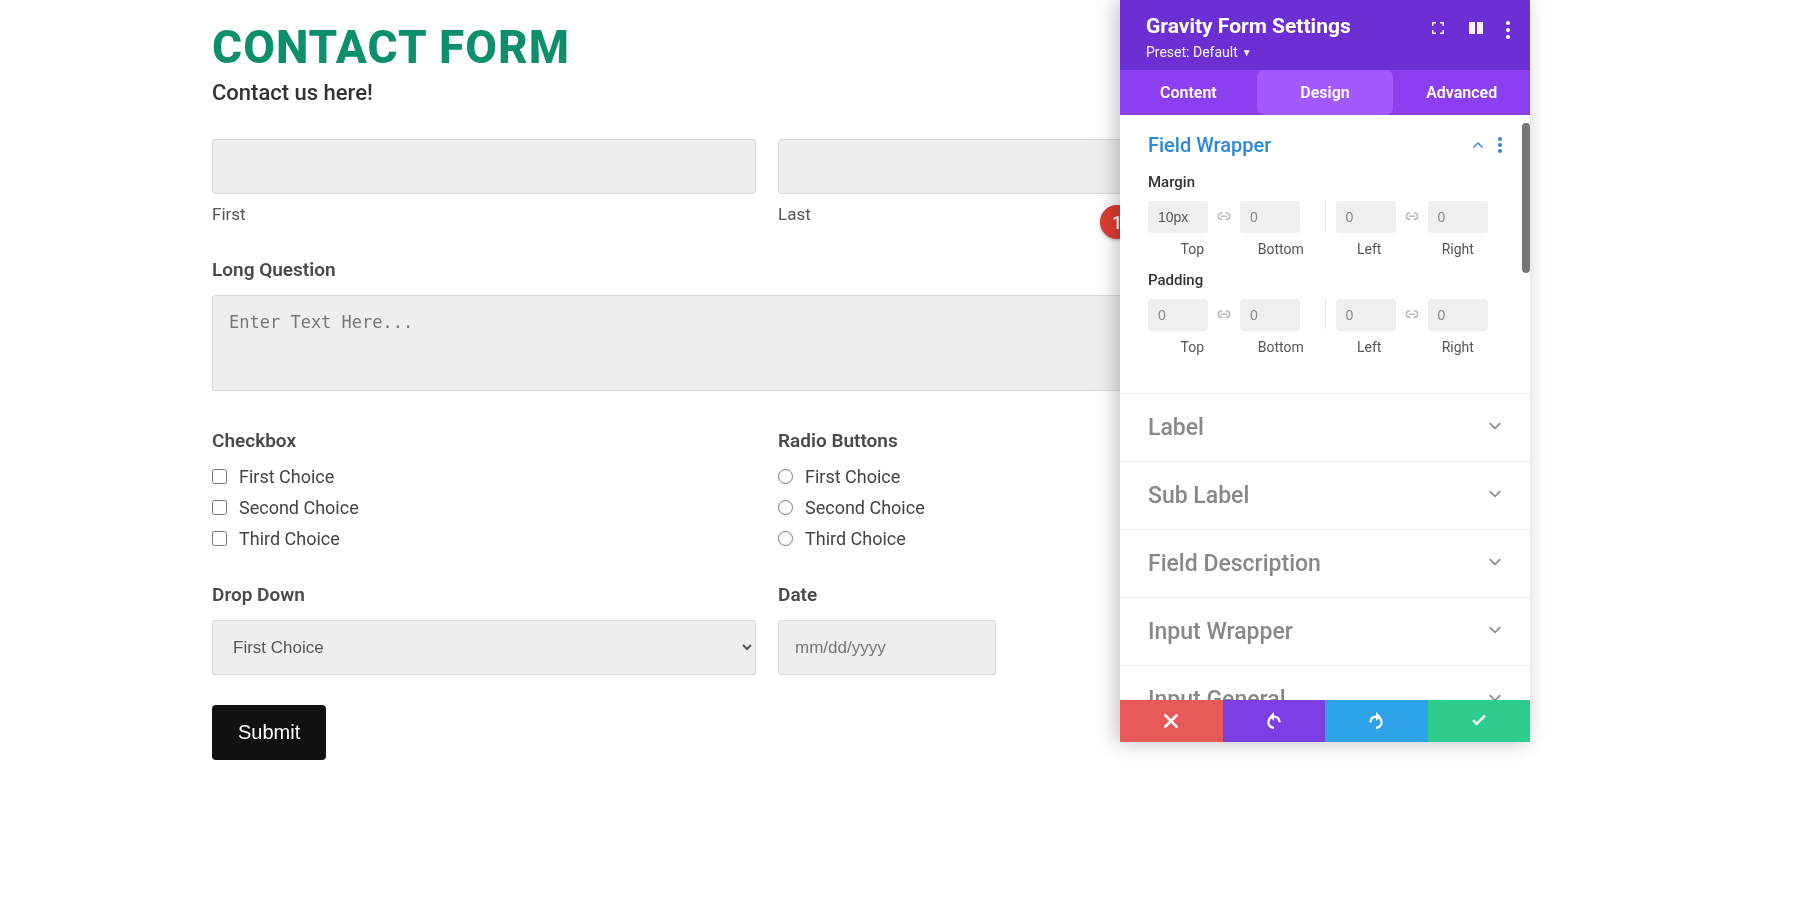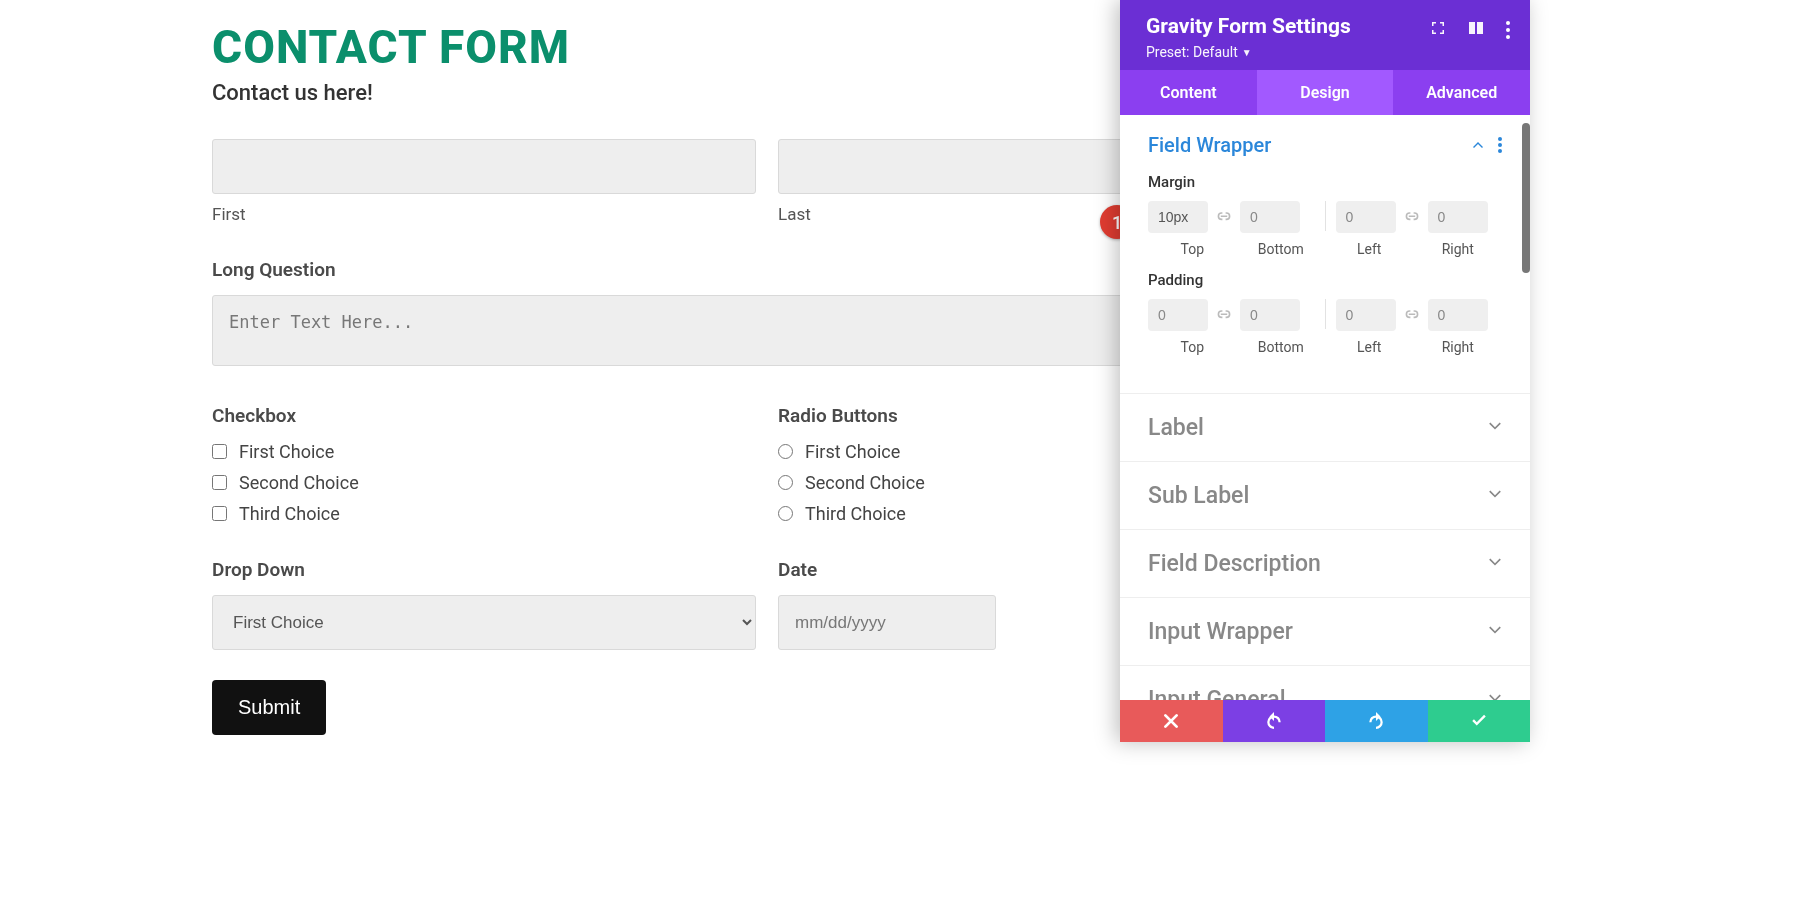--- a/index.html
+++ b/index.html
@@ -46,21 +46,21 @@
     width: 100%;
     background: #eeeeee;
     border: 1px solid #d9d9d9;
     border-radius: 3px;
     padding: 15px 16px;
     font-size: 17px;
     color: #555;
   }
   .text-input { height: 55px; }
   .textarea-input {
-    height: 71px;
+    height: 96px;
     resize: none;
     padding-top: 16px;
   }
   .textarea-input::placeholder, .date-input::placeholder { color: #777; }
   .sublabel {
     font-size: 17px;
     color: #555;
     margin-top: 10px;
   }
   .two-col { display:flex; gap:22px; }
@@ -142,20 +142,21 @@
     background: #8b3ff0;
   }
   .panel-tab {
     flex:1;
     text-align:center;
     color:#fff;
     font-size: 16px;
     font-weight: 600;
     padding: 13px 7px;
     cursor:pointer;
+    border-radius:7px;
   }
   .panel-tab.active {
     background: #a259ff;
   }
 
   .panel-body {
     flex:1;
     overflow-y: auto;
     padding: 0;
     position: relative;

